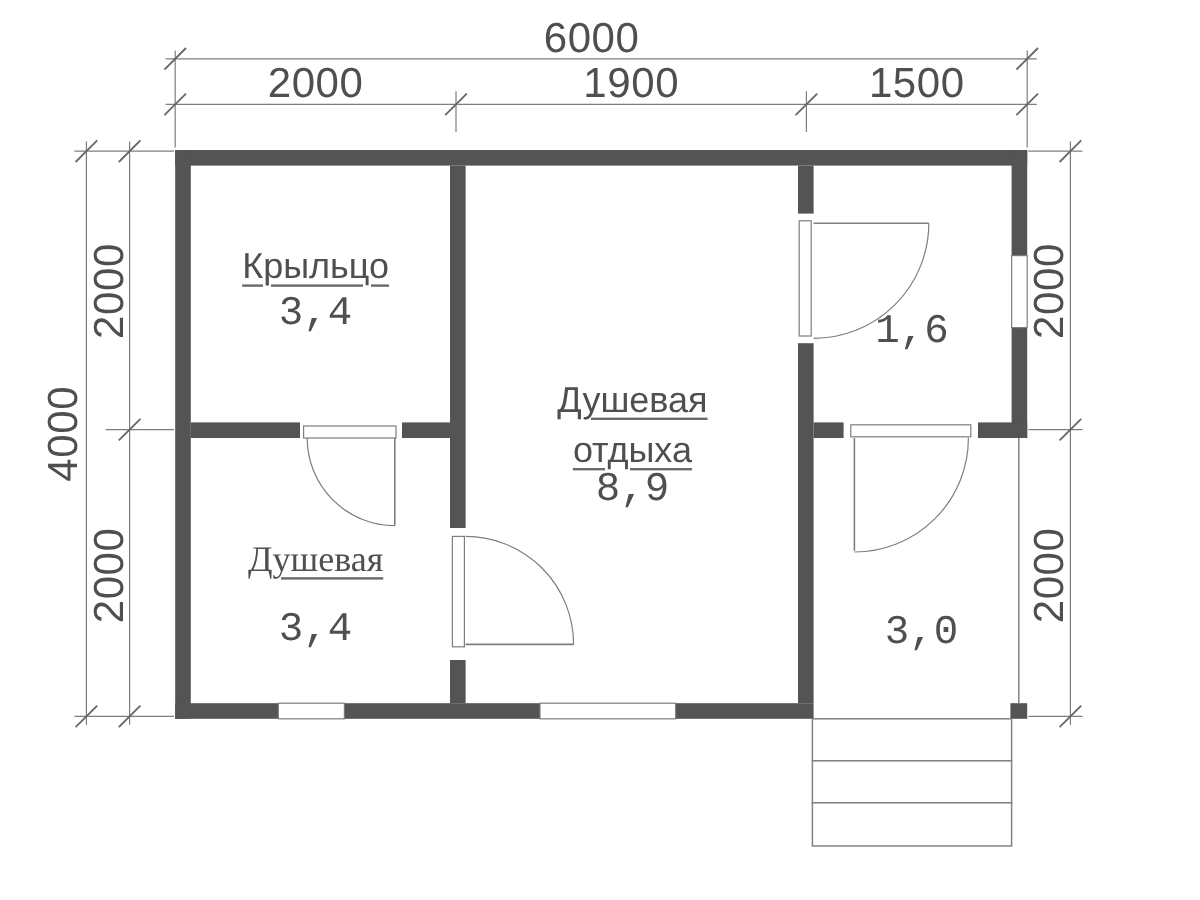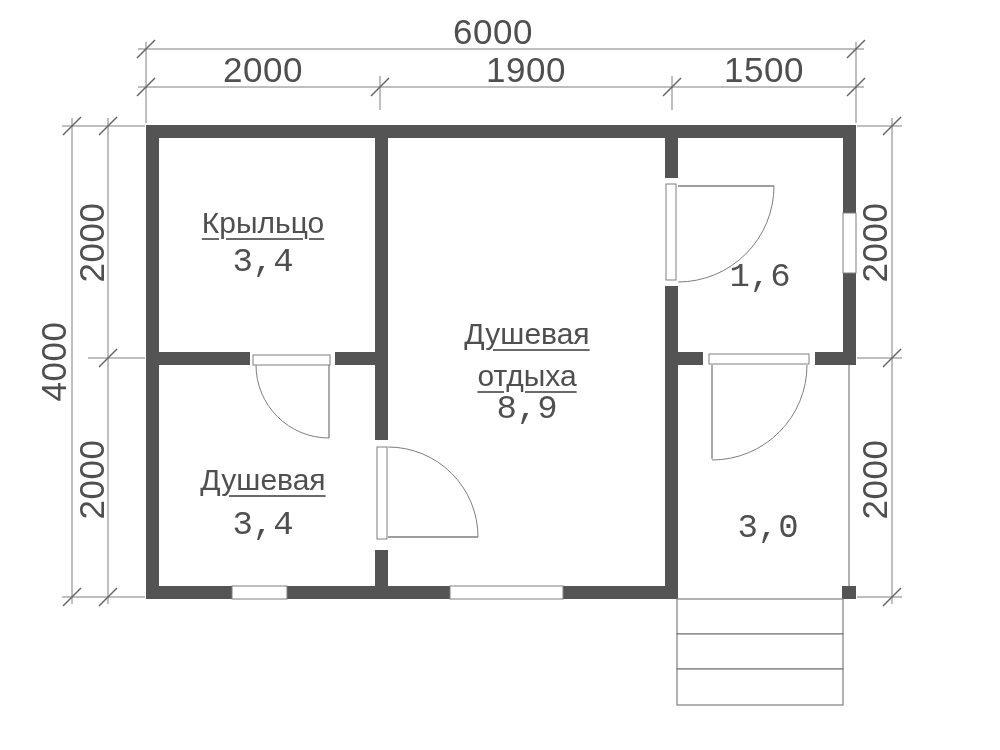--- a/index.html
+++ b/index.html
@@ -133,21 +133,21 @@
   <div class="lbl dim rot" style="left:-27px;top:344px;width:160px;">4000</div>
   <div class="lbl dim rot" style="left:11px;top:225px;width:160px;">2000</div>
   <div class="lbl dim rot" style="left:11px;top:462px;width:160px;">2000</div>
 
   <div class="lbl dim rot" style="left:794px;top:225px;width:160px;">2000</div>
   <div class="lbl dim rot" style="left:794px;top:462px;width:160px;">2000</div>
 
   <div class="lbl room-name" style="left:163px;top:208px;width:200px;">Крыльцо</div>
   <div class="lbl room-area" style="left:163px;top:245px;width:200px;">3,4</div>
 
-  <div class="lbl room-name" style="left:163px;top:465px;width:200px;">Душевая</div>
+  <div class="lbl room-name" style="left:163px;top:452px;width:200px;font-family:Liberation Serif, serif;">Душевая</div>
   <div class="lbl room-area" style="left:163px;top:508px;width:200px;">3,4</div>
 
   <div class="lbl room-name wrap" style="left:437px;top:313px;width:180px;">Душевая отдыха</div>
   <div class="lbl room-area" style="left:437px;top:392px;width:180px;">8,9</div>
 
   <div class="lbl room-area" style="left:660px;top:260px;width:200px;">1,6</div>
 
   <div class="lbl room-area" style="left:668px;top:511px;width:200px;">3,0</div>
 
 </div>

